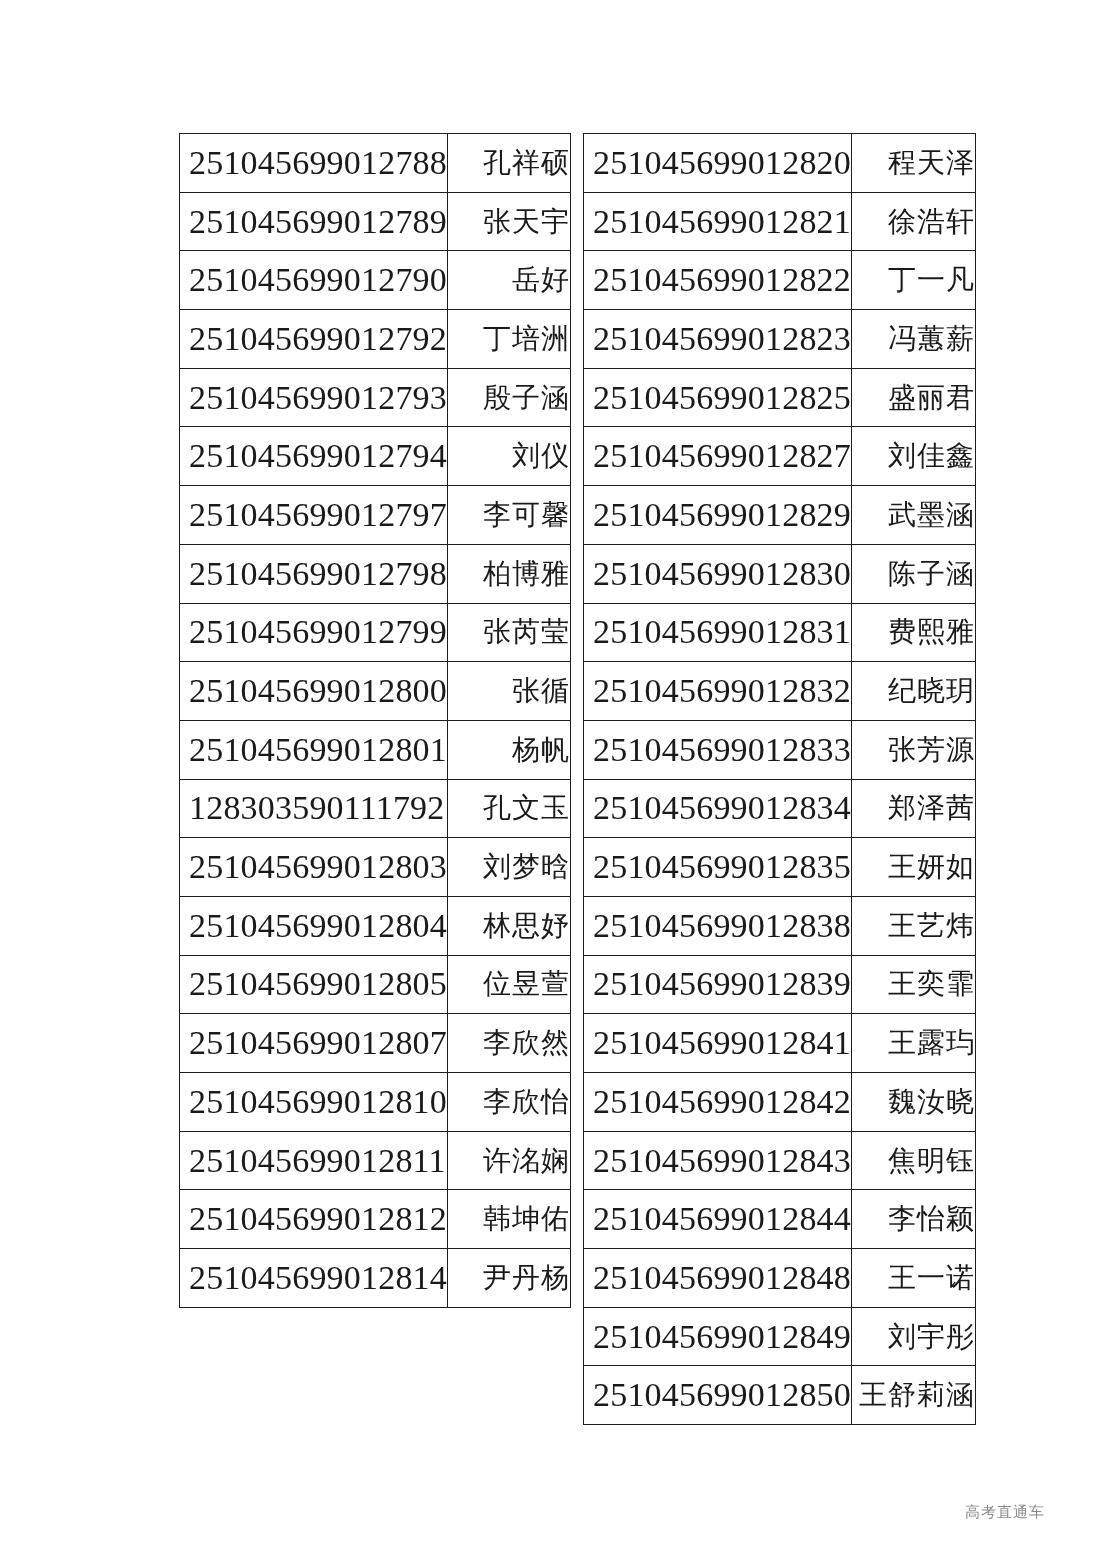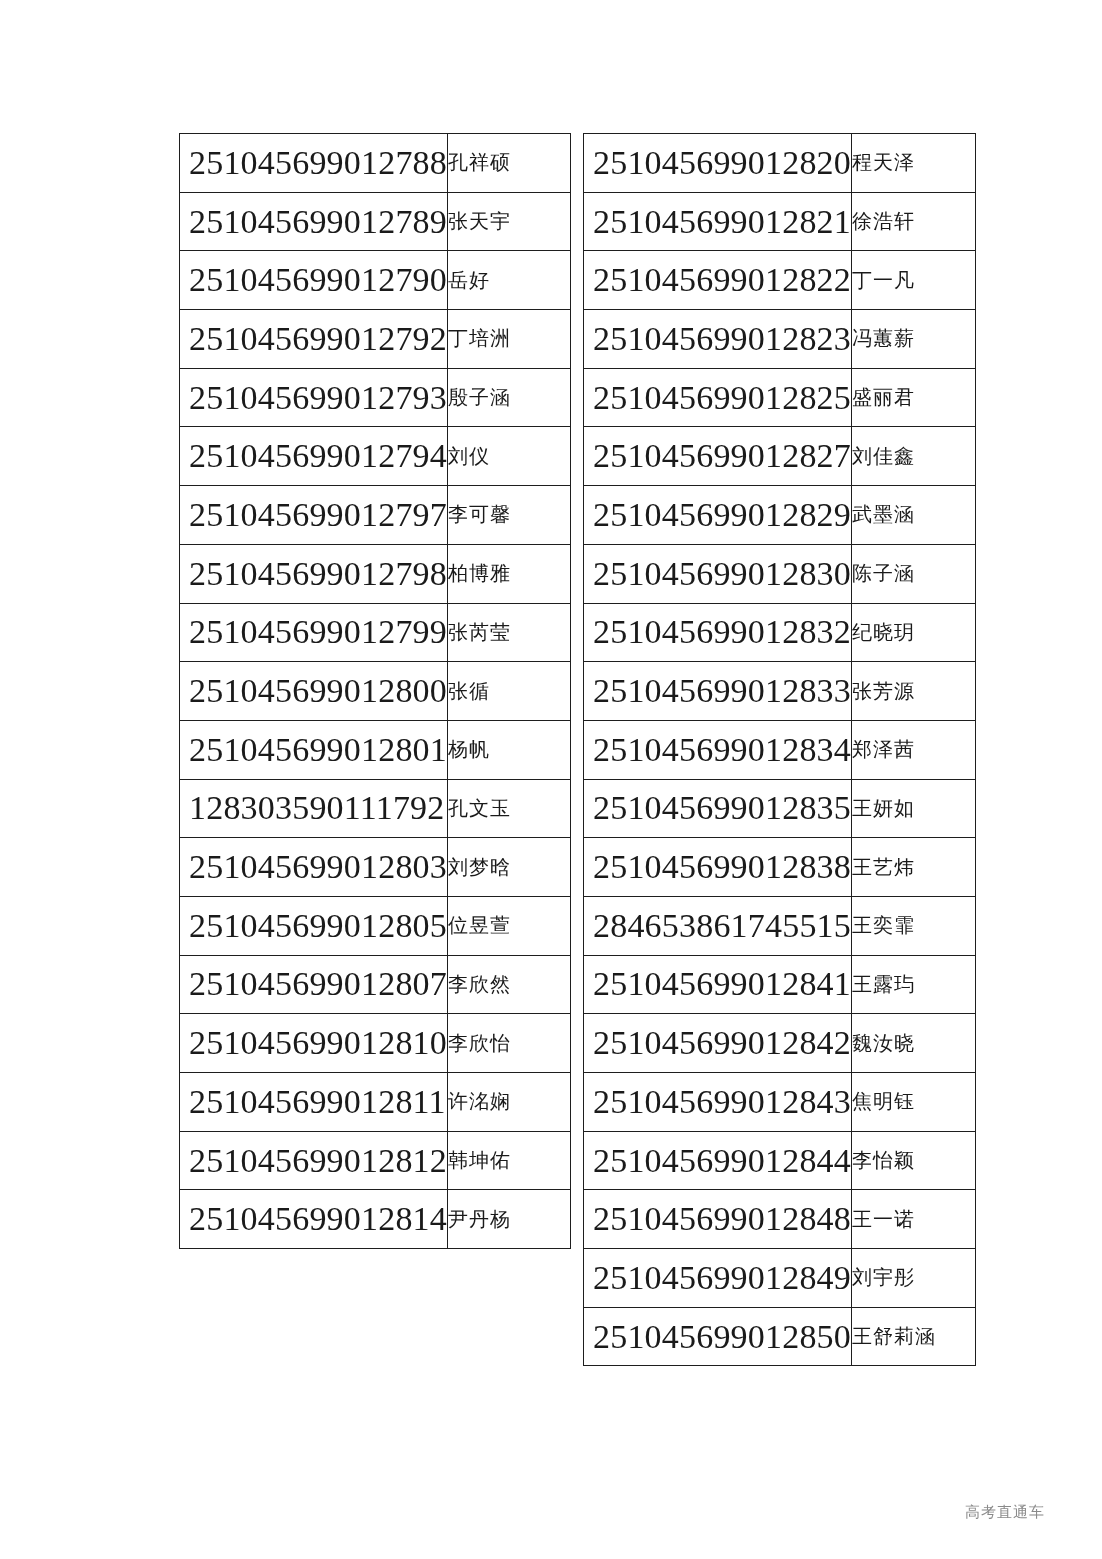--- a/index.html
+++ b/index.html
@@ -24,22 +24,22 @@
   }
   .tbl td.id {
     font-family: "Liberation Serif", "DejaVu Serif", serif;
     font-size: 34px;
     letter-spacing: 0.2px;
     padding-left: 9px;
     text-align: left;
   }
   .tbl td.nm {
     font-family: "DejaVu Sans", "Liberation Sans", sans-serif;
-    font-size: 20px;
-    text-align: left;
+    font-size: 28px;
+    text-align: right;
     letter-spacing: 1px;
   }
   #left-table { left: 179px; }
   #left-table col.c1 { width: 215px; }
   #left-table col.c2 { width: 123px; }
   #right-table { left: 583px; }
   #right-table col.c1 { width: 214px; }
   #right-table col.c2 { width: 124px; }
   .watermark {
     position: absolute; left: 965px; top: 1503px;
@@ -102,20 +102,24 @@
       </tr>
       <tr>
         <td class="id">128303590111792</td>
         <td class="nm">孔文玉</td>
       </tr>
       <tr>
         <td class="id">251045699012803</td>
         <td class="nm">刘梦晗</td>
       </tr>
       <tr>
+        <td class="id">251045699012804</td>
+        <td class="nm">林思妤</td>
+      </tr>
+      <tr>
         <td class="id">251045699012805</td>
         <td class="nm">位昱萱</td>
       </tr>
       <tr>
         <td class="id">251045699012807</td>
         <td class="nm">李欣然</td>
       </tr>
       <tr>
         <td class="id">251045699012810</td>
         <td class="nm">李欣怡</td>
@@ -167,41 +171,45 @@
       </tr>
       <tr>
         <td class="id">251045699012829</td>
         <td class="nm">武墨涵</td>
       </tr>
       <tr>
         <td class="id">251045699012830</td>
         <td class="nm">陈子涵</td>
       </tr>
       <tr>
+        <td class="id">251045699012831</td>
+        <td class="nm">费熙雅</td>
+      </tr>
+      <tr>
         <td class="id">251045699012832</td>
         <td class="nm">纪晓玥</td>
       </tr>
       <tr>
         <td class="id">251045699012833</td>
         <td class="nm">张芳源</td>
       </tr>
       <tr>
         <td class="id">251045699012834</td>
         <td class="nm">郑泽茜</td>
       </tr>
       <tr>
         <td class="id">251045699012835</td>
         <td class="nm">王妍如</td>
       </tr>
       <tr>
         <td class="id">251045699012838</td>
         <td class="nm">王艺炜</td>
       </tr>
       <tr>
-        <td class="id">284653861745515</td>
+        <td class="id">251045699012839</td>
         <td class="nm">王奕霏</td>
       </tr>
       <tr>
         <td class="id">251045699012841</td>
         <td class="nm">王露玙</td>
       </tr>
       <tr>
         <td class="id">251045699012842</td>
         <td class="nm">魏汝晓</td>
       </tr>

